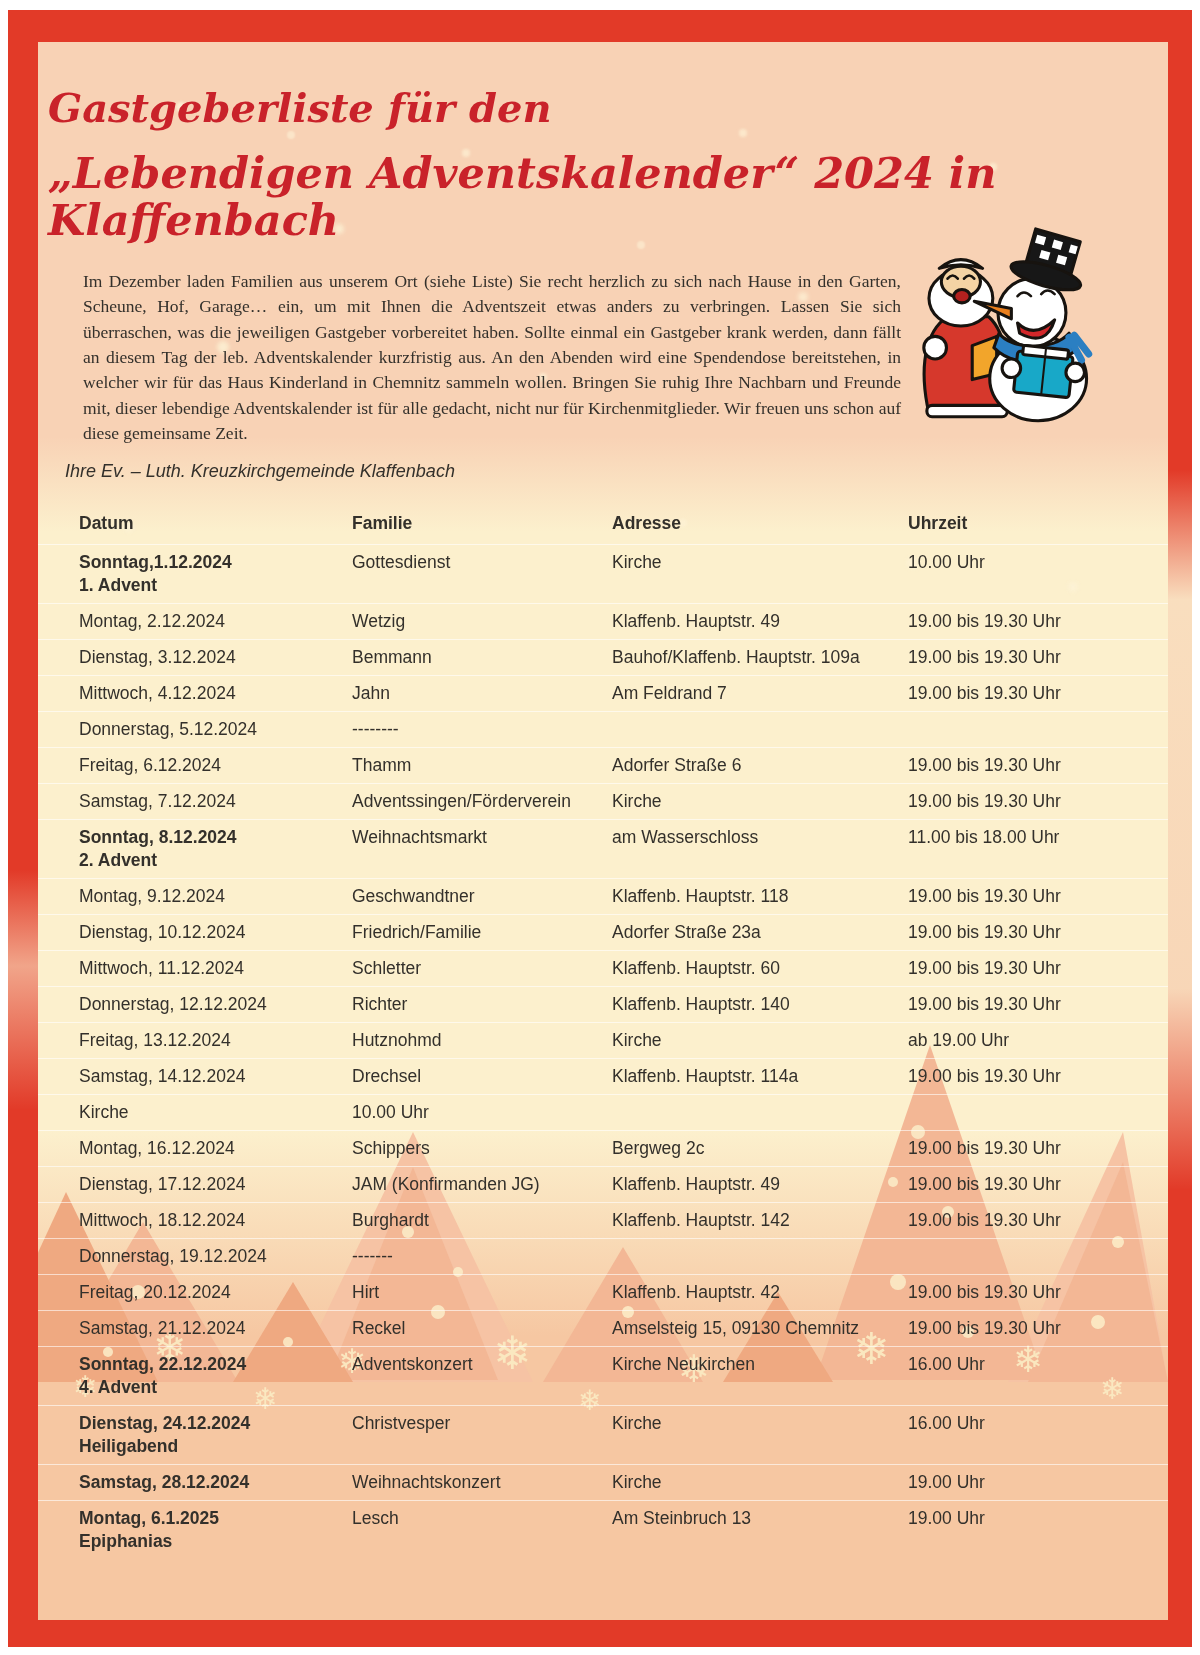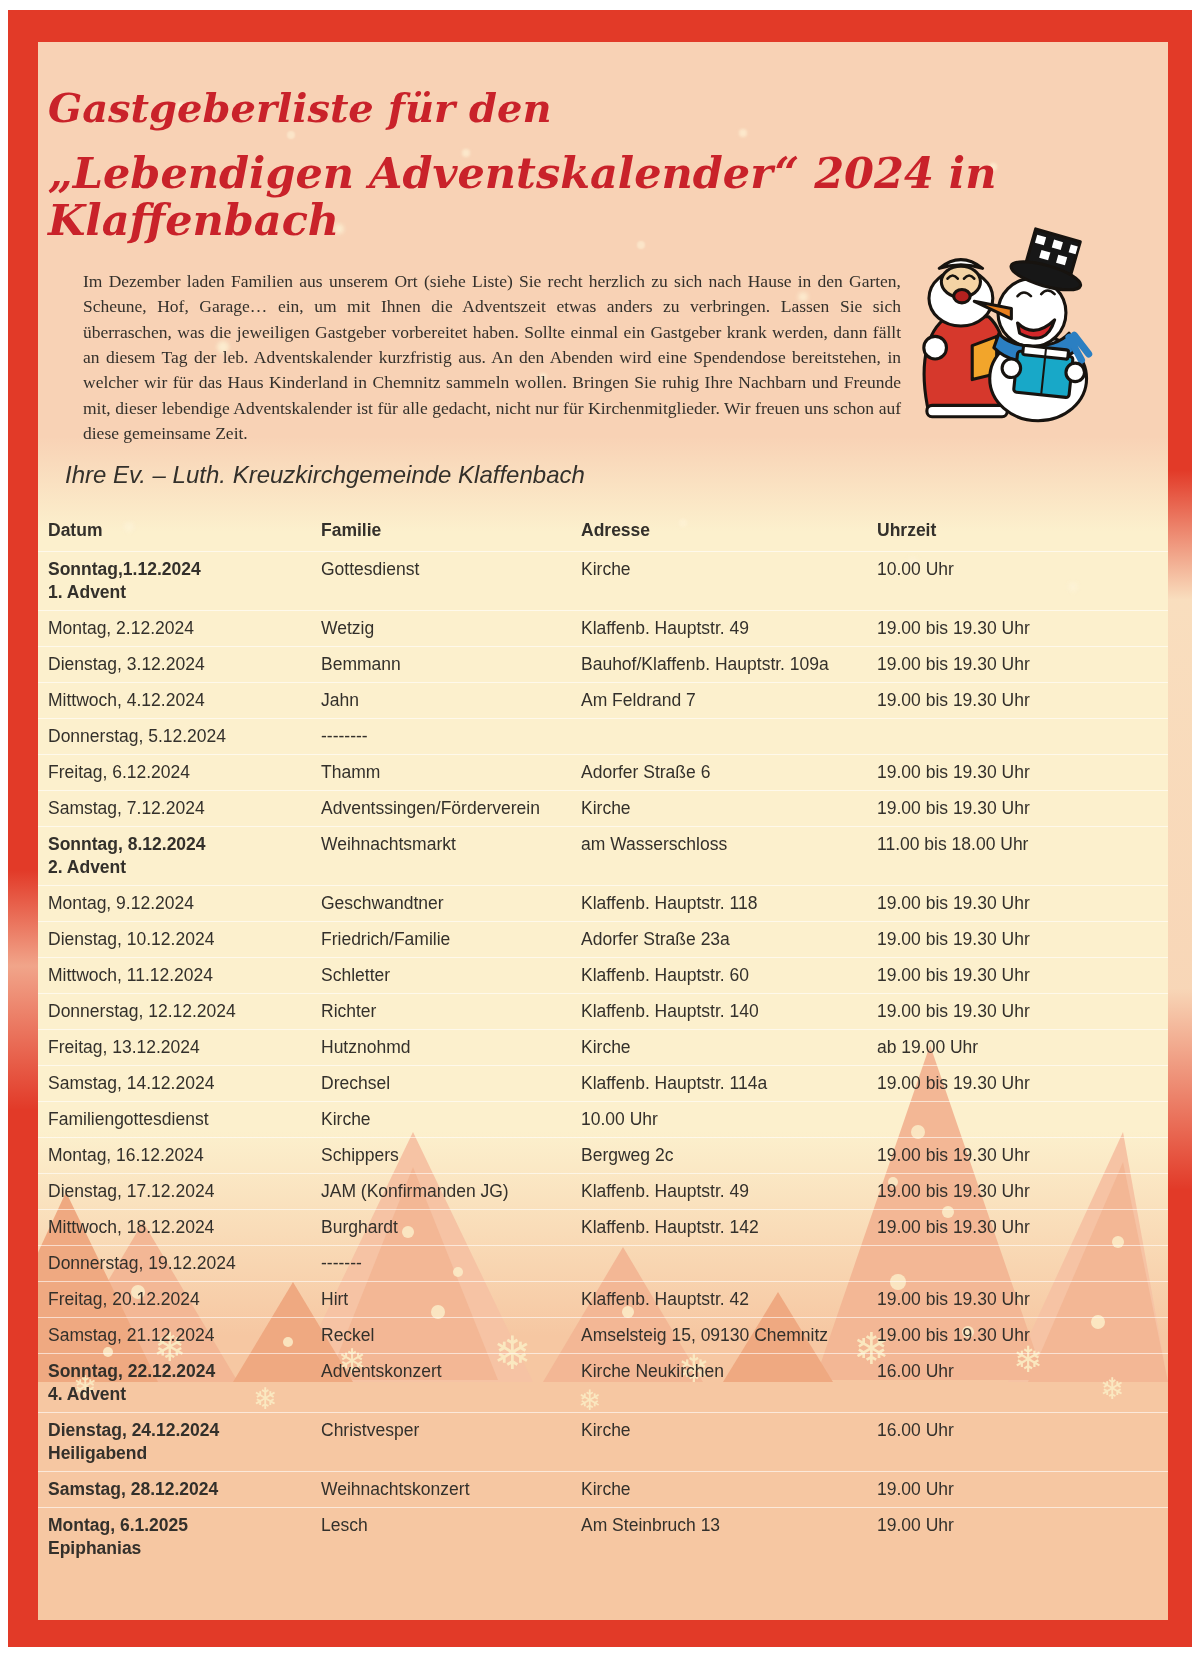--- a/index.html
+++ b/index.html
@@ -56,25 +56,25 @@
   .title1,.title2{
     font-family:"DejaVu Serif",serif;font-style:italic;font-weight:700;
     color:#c9222a;text-align:left;line-height:1.08;
   }
   .title1{margin:44px 10px 0;font-size:40px;}
   .title2{margin:21px 10px 0;font-size:43px;}
   .intro{
     margin:26px 0 0 45px;width:818px;
     font-size:17.5px;line-height:25.3px;text-align:justify;font-family:Liberation Serif, serif;
   }
-  .signature{margin:15px 0 0 27px;font-style:italic;font-size:24px;}
+  .signature{margin:15px 0 0 27px;font-style:italic;font-size:18px;}
   .listing{margin-top:24px;font-size:17.5px;line-height:23px;}
   .lrow{
     display:grid;grid-template-columns:273px 260px 296px auto;
-    padding:6px 0 6px 10px;border-top:1px solid rgba(255,255,255,.6);
+    padding:6px 0 6px 41px;border-top:1px solid rgba(255,255,255,.6);
   }
   .lrow.header{border-top:none;font-weight:700;padding-bottom:9px;}
   .lrow.bold .c-date{font-weight:700;}
   .c-date .n{display:block;}
   
   .illustration{position:absolute;left:858px;top:180px;width:206px;height:206px;z-index:2;}
   .trees{position:absolute;left:0;top:940px;width:1130px;height:400px;z-index:1;pointer-events:none;}
   .flake{
     position:absolute;z-index:1;color:#fbeac2;opacity:.95;
     font-family:"DejaVu Sans",sans-serif;line-height:1;pointer-events:none;
@@ -273,21 +273,20 @@
     <span class="c-address">Kirche</span>
     <span class="c-time">ab 19.00 Uhr</span>
   </div>
           <div class="lrow">
     <span class="c-date"><span class="d">Samstag, 14.12.2024</span></span>
     <span class="c-family">Drechsel</span>
     <span class="c-address">Klaffenb. Hauptstr. 114a</span>
     <span class="c-time">19.00 bis 19.30 Uhr</span>
   </div>
           <div class="lrow bold">
-    <span class="c-family">Familiengottesdienst</span>
     <span class="c-address">Kirche</span>
     <span class="c-time">10.00 Uhr</span>
   </div>
           <div class="lrow">
     <span class="c-date"><span class="d">Montag, 16.12.2024</span></span>
     <span class="c-family">Schippers</span>
     <span class="c-address">Bergweg 2c</span>
     <span class="c-time">19.00 bis 19.30 Uhr</span>
   </div>
           <div class="lrow">

